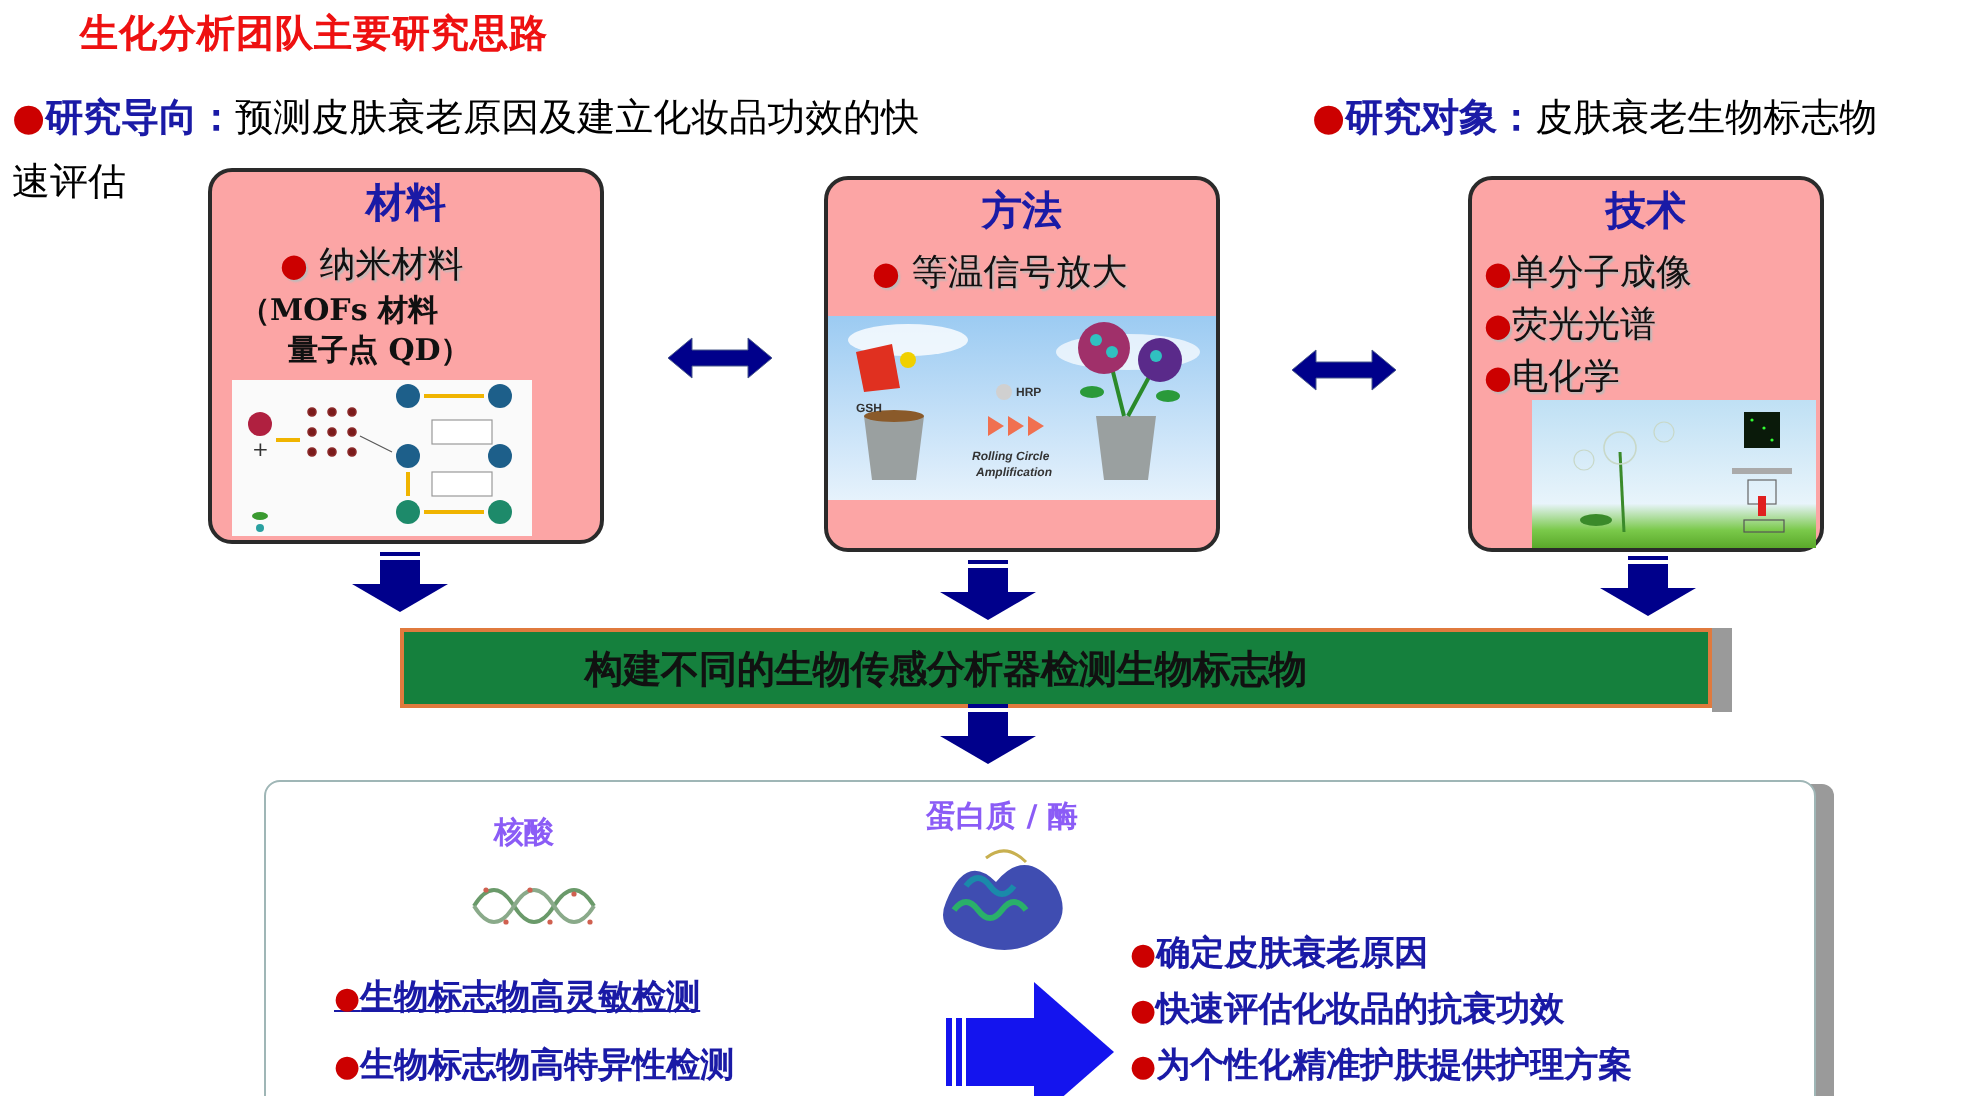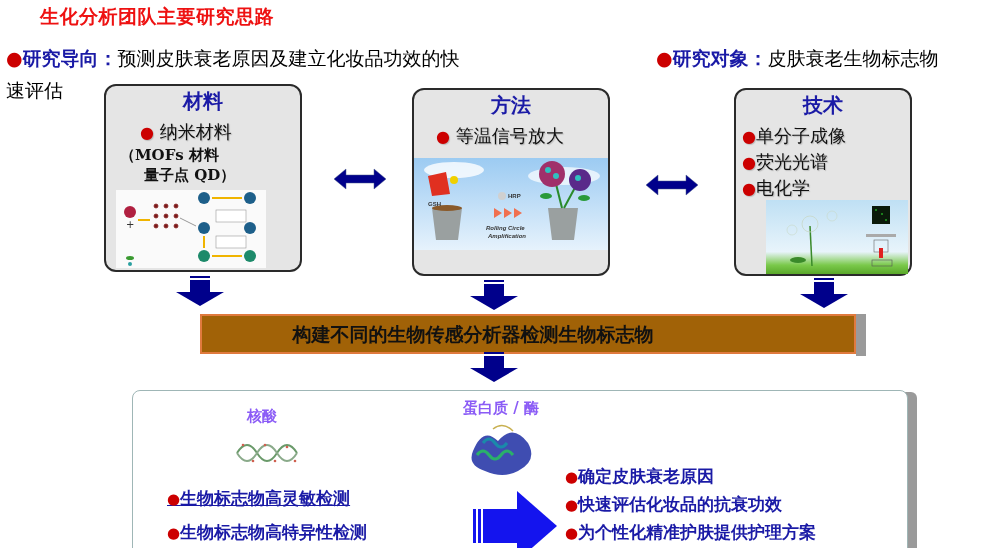--- a/index.html
+++ b/index.html
@@ -6,26 +6,26 @@
   body { width:988px; height:548px; background:#ffffff; position:relative; overflow:hidden;
          font-family:"DejaVu Sans", sans-serif; }
   .abs { position:absolute; }
   .title { left:40px; top:4px; font-size:19px; font-weight:bold; color:#ee1111; letter-spacing:0.5px; white-space:nowrap; }
   .dot { color:#cc0000; }
   .lead { font-weight:bold; color:#1a1aa6; }
   .serif { font-family:"DejaVu Serif", serif; }
   .line1 { left:6px; top:46px; font-size:19px; white-space:nowrap; }
   .line1b { left:6px; top:78px; font-size:19px; white-space:nowrap; }
   .line2 { left:620px; top:46px; font-size:19px; white-space:nowrap;margin-left:36px; }
-  .box { border:2px solid #2a2a2a; border-radius:12px; background:#e5e5e5; box-sizing:border-box; }
+  .box { border:2px solid #2a2a2a; border-radius:12px; background:#fca5a5; box-sizing:border-box; }
   .box-title { position:absolute; left:0; right:0; text-align:center; font-weight:bold; color:#1a1aa6; font-size:20px; }
   .bul { position:absolute; font-size:18px; color:#111; white-space:nowrap; text-shadow:1px 1px 1px #bbb; }
   .bul .dot { font-size:16px; }
   .illus { position:absolute; overflow:hidden; }
-  .center-box { left:200px; top:314px; width:656px; height:40px; border:2px solid #e07a3e; background:#a16207; box-sizing:border-box; }
+  .center-box { left:200px; top:314px; width:656px; height:40px; border:2px solid #e07a3e; background:#15803d; box-sizing:border-box; }
   .center-shadow { left:856px; top:314px; width:10px; height:42px; background:#9a9a9a; }
   .center-text { position:absolute; left:0; right:0; top:6px; text-align:center; font-size:19px; font-weight:bold; color:#111; padding-right:110px; }
   .bottom-box { left:132px; top:390px; width:776px; height:170px; border:1.5px solid #9fb6b6; border-radius:8px; background:#fff; box-sizing:border-box; }
   .bottom-shadow { left:905px; top:392px; width:12px; height:160px; background:#9a9a9a; border-radius:0 6px 0 0; }
   .lbl { position:absolute; font-size:15px; font-weight:bold; color:#8b5cf6; white-space:nowrap; }
   .blue-item { position:absolute; font-size:17px; font-weight:bold; color:#1a1aa6; white-space:nowrap; }
   .blue-item .dot { font-size:15px; }
 </style>
 </head>
 <body>

